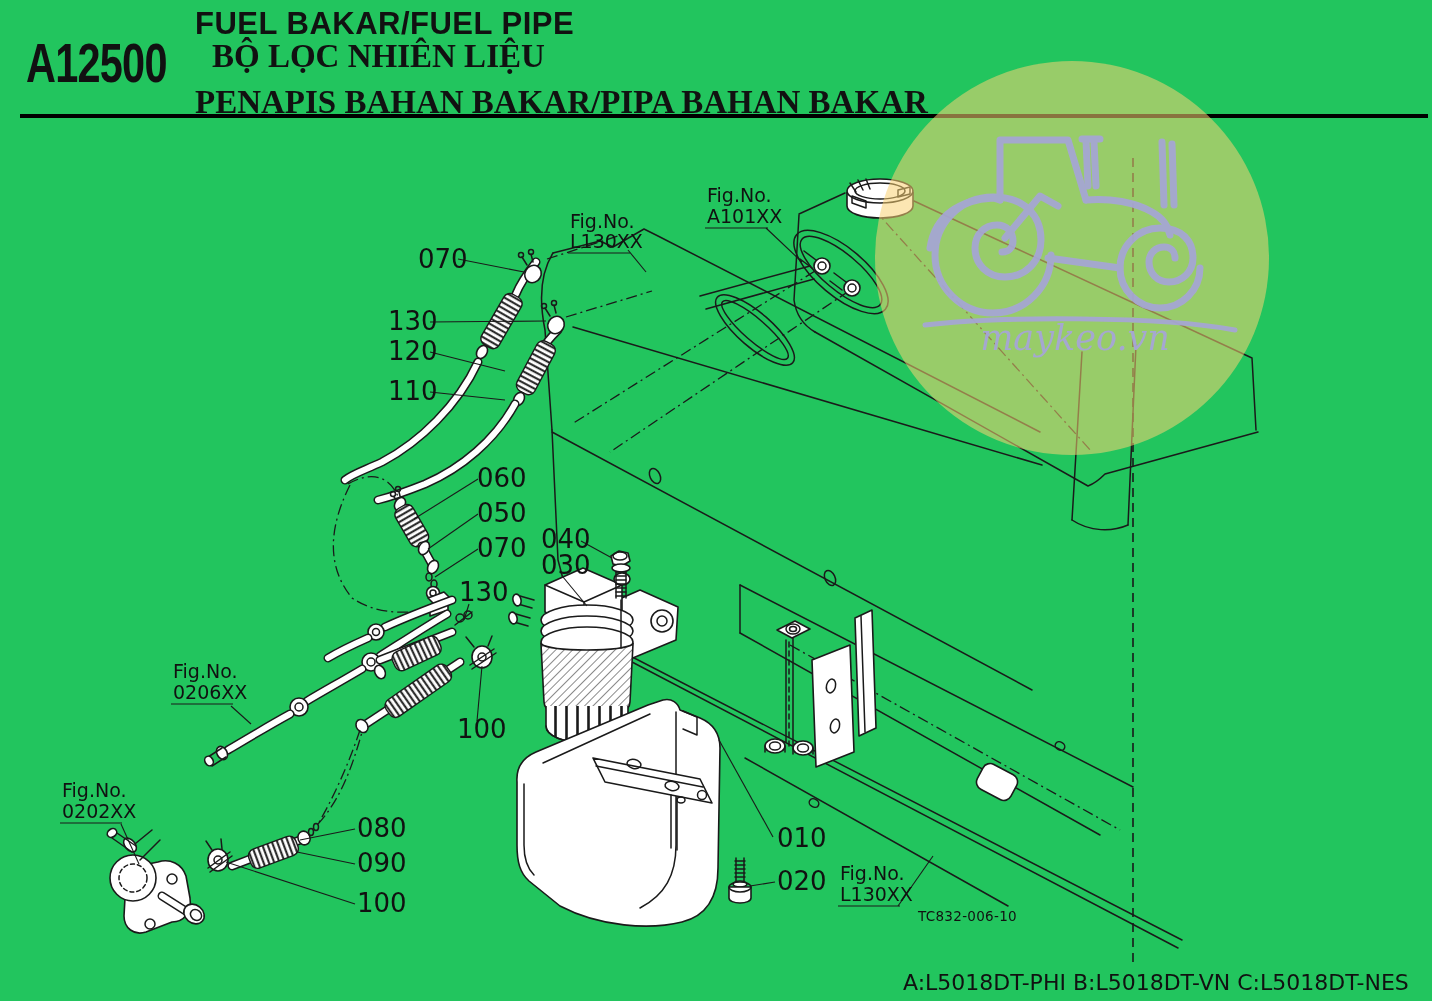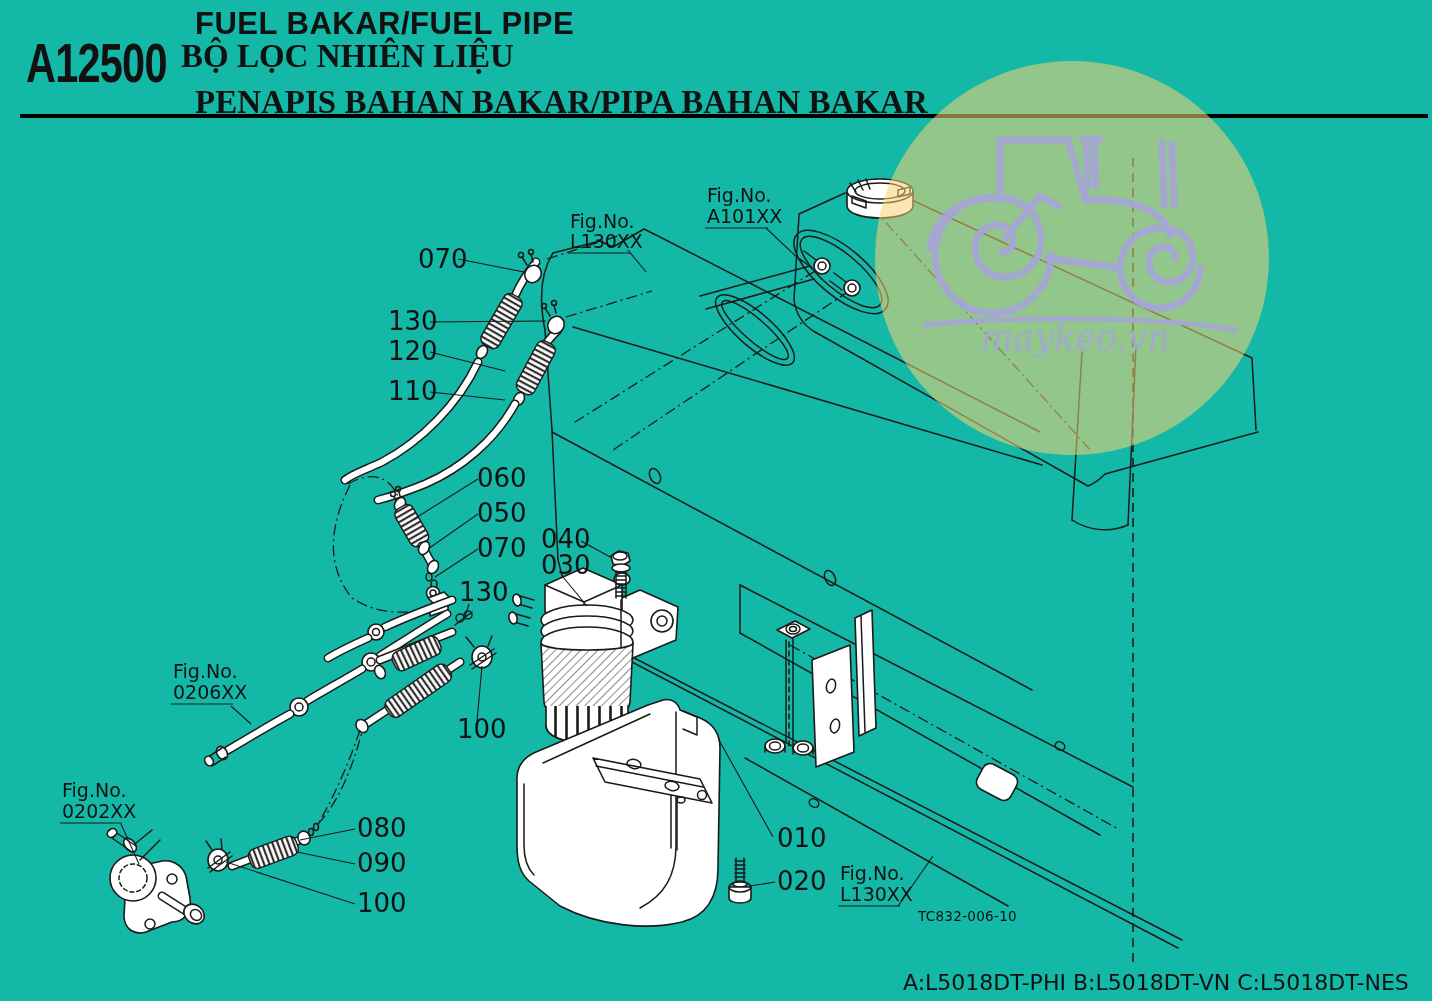--- a/index.html
+++ b/index.html
@@ -1,22 +1,22 @@
 <!DOCTYPE html>
 <html><head>
 <meta charset="utf-8">
 <style>
   html,body{margin:0;padding:0;background:#e8e8e8;}
-  .page{position:relative;width:1432px;height:1001px;background:#14b8a6;overflow:hidden;
+  .page{position:relative;width:1432px;height:1001px;background:#22c55e;overflow:hidden;
         font-family:"Liberation Sans",sans-serif;color:#111;}
   .hdr-code{position:absolute;left:26px;top:30px;font:700 56px "Liberation Sans",sans-serif;
             letter-spacing:-1px;transform:scaleX(.74);transform-origin:left top;white-space:nowrap;}
   .hdr-t1{position:absolute;left:195px;top:6px;font:700 31px "Liberation Sans",sans-serif;
           letter-spacing:.5px;white-space:nowrap;}
-  .hdr-t2{position:absolute;left:181px;top:38px;font:700 33px "Liberation Serif",serif;white-space:nowrap;}
+  .hdr-t2{position:absolute;left:212px;top:38px;font:700 33px "Liberation Serif",serif;white-space:nowrap;}
   .hdr-t3{position:absolute;left:195px;top:76px;font:700 33px "Liberation Serif",serif;white-space:nowrap;margin-top:8px;}
   .hdr-rule{position:absolute;left:20px;right:4px;top:114px;height:4px;background:#000;}
   svg{position:absolute;left:0;top:0;}
   .thin{stroke:#1a1a1a;stroke-width:1.5;fill:none;stroke-linecap:round;stroke-linejoin:round}
   .wfill{fill:#ffffff;stroke:#1a1a1a;stroke-width:1.6;stroke-linejoin:round}
   .tubeO{stroke:#1a1a1a;stroke-width:9;fill:none;stroke-linecap:round}
   .tubeI{stroke:#ffffff;stroke-width:6;fill:none;stroke-linecap:round}
   .dd{stroke:#1a1a1a;stroke-width:1.3;fill:none;stroke-dasharray:11 4 2 4}
   .dash{stroke:#1a1a1a;stroke-width:1.6;fill:none;stroke-dasharray:9 6}
   .ldr{stroke:#1a1a1a;stroke-width:1.1;fill:none}

